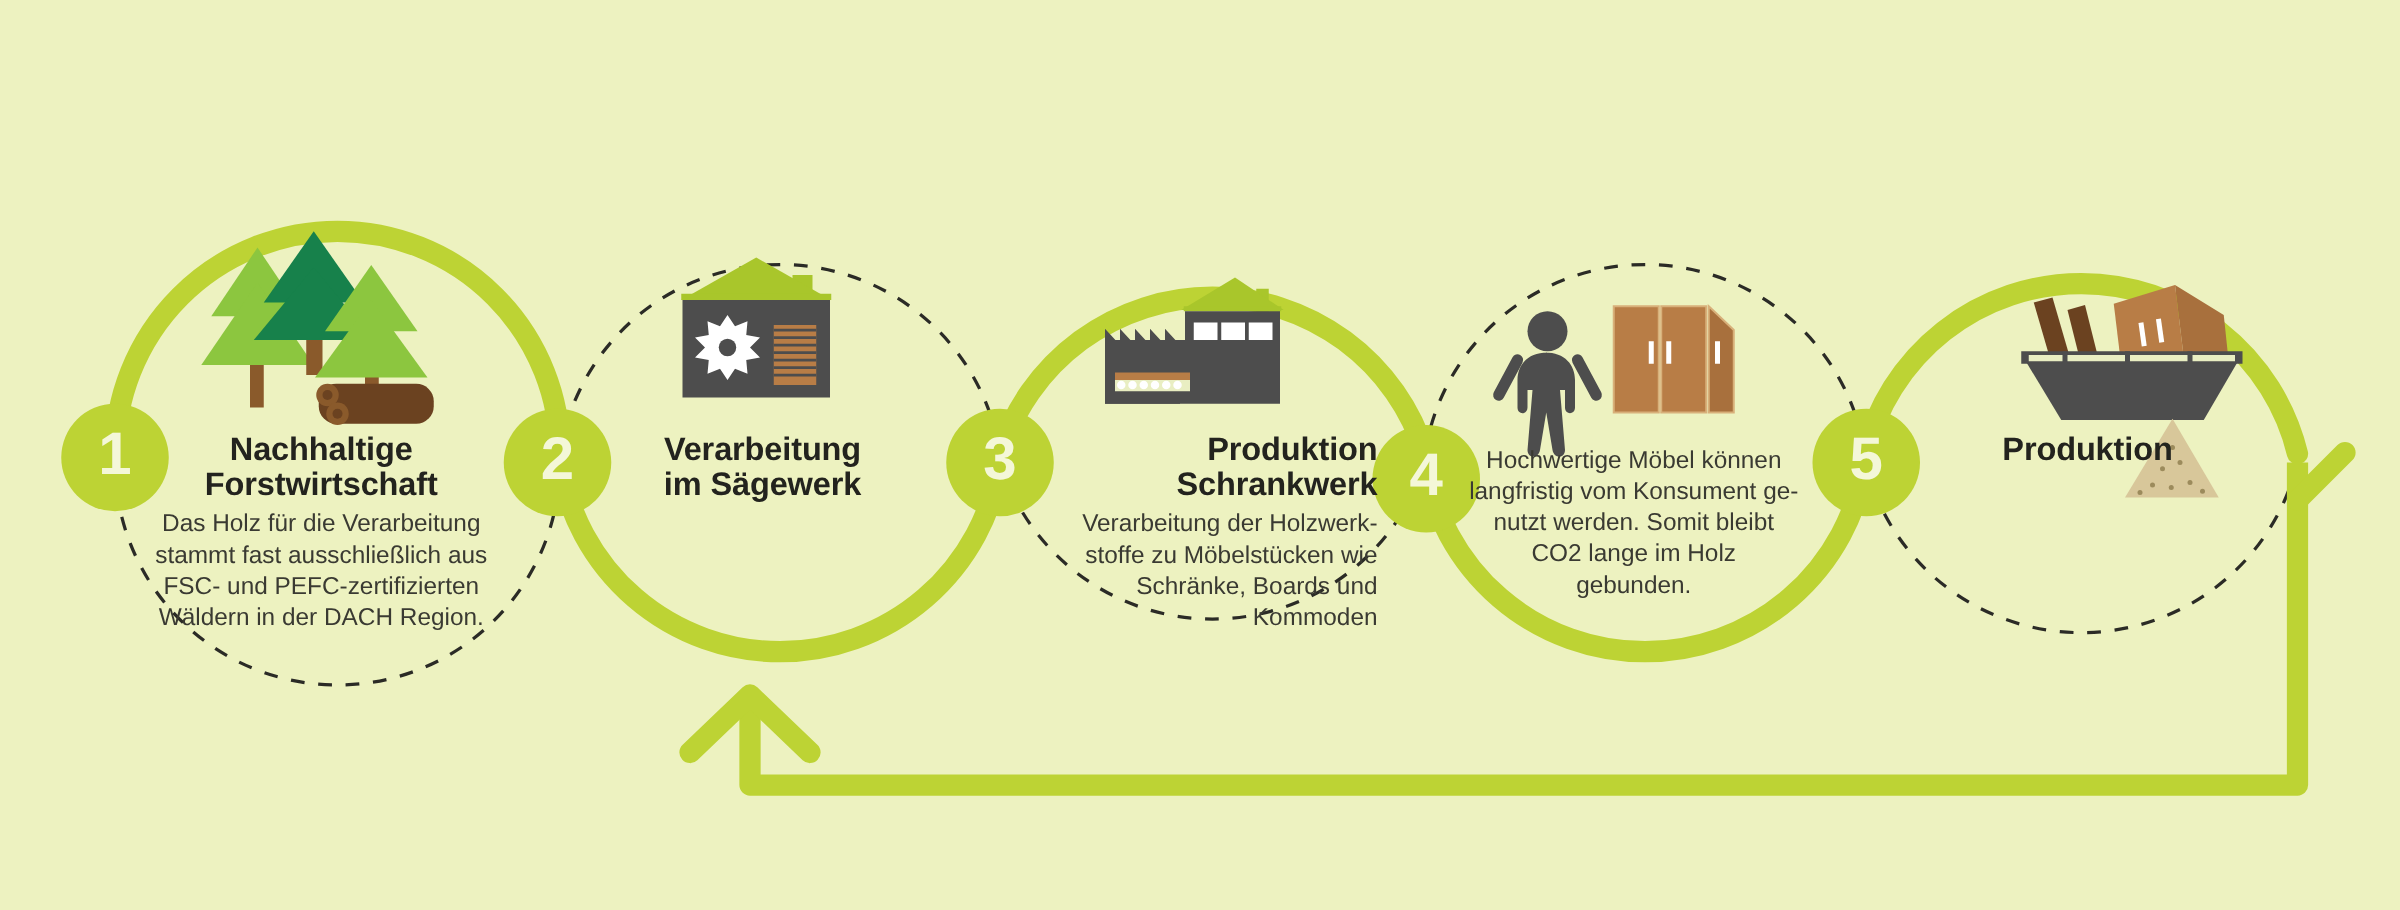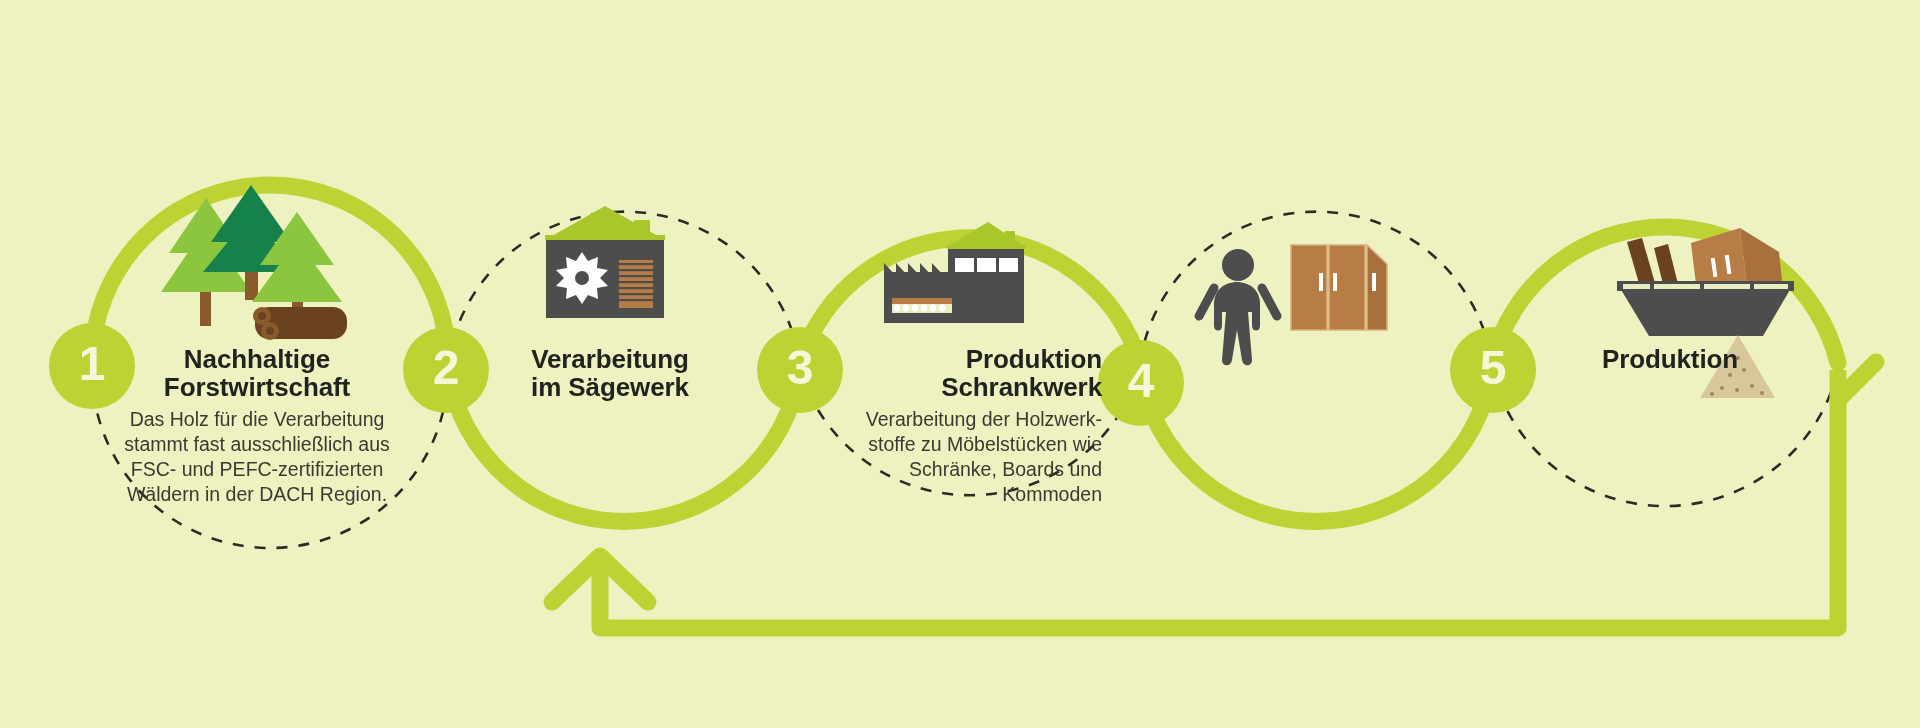--- a/index.html
+++ b/index.html
@@ -233,19 +233,24 @@
   <div class="step" style="left:802px; top:345px;text-align:right;">
     <div class="step-title">Produktion
 Schrankwerk</div>
     <div class="step-body">Verarbeitung der Holzwerk-
 stoffe zu Möbelstücken wie
 Schränke, Boards und
 Kommoden</div>
   </div>
 
   <div class="step" style="left:1157px;top:350px;">
+    <div class="step-body">Hochwertige Möbel können
+langfristig vom Konsument ge-
+nutzt werden. Somit bleibt
+CO2 lange im Holz
+gebunden.</div>
   </div>
 
   <div class="step" style="left:1520px;top:345px;">
     <div class="step-title">Produktion</div>
   </div>
 
 </div>
 
 </body></html>

